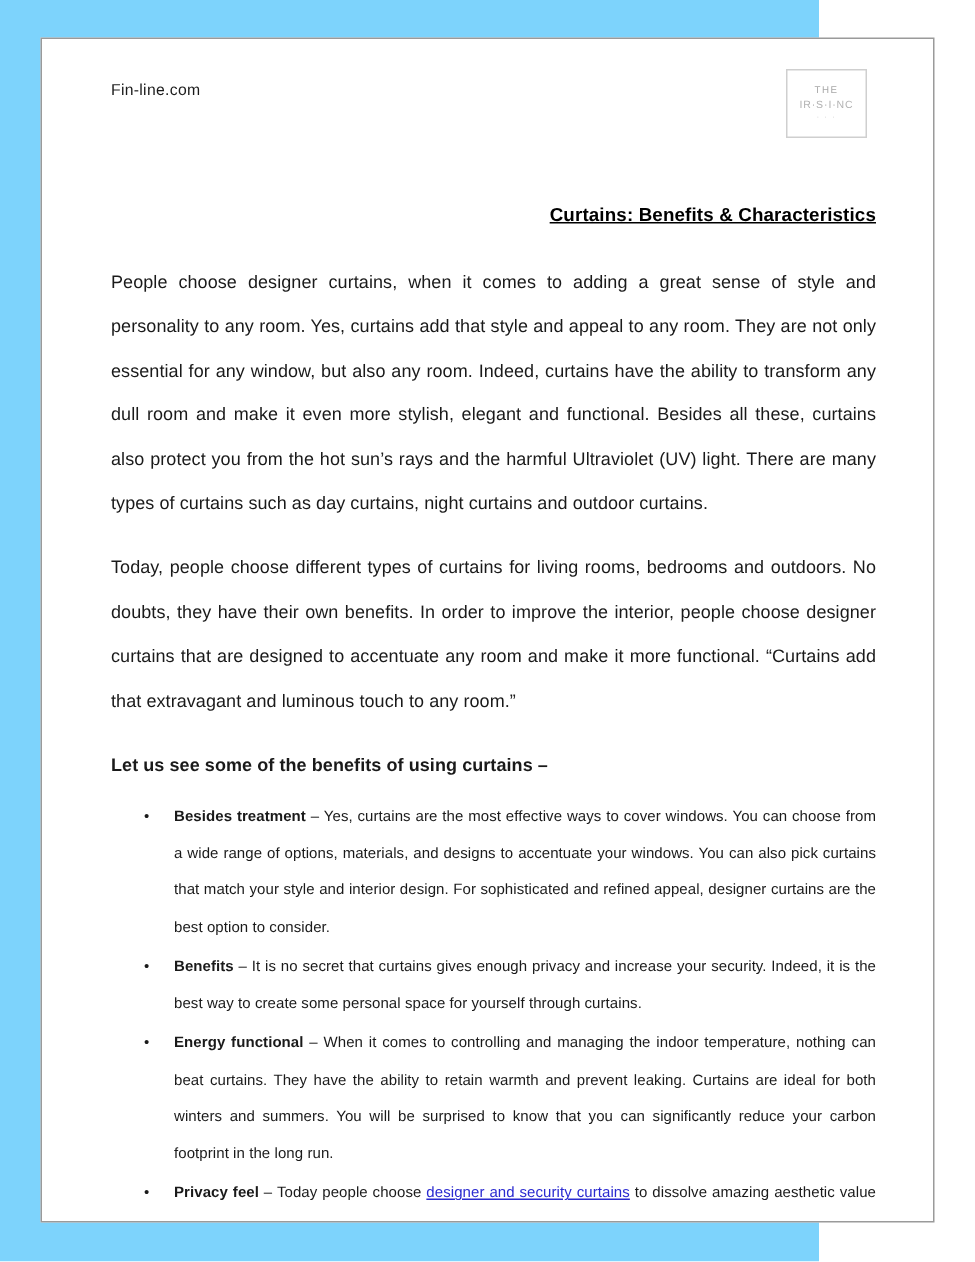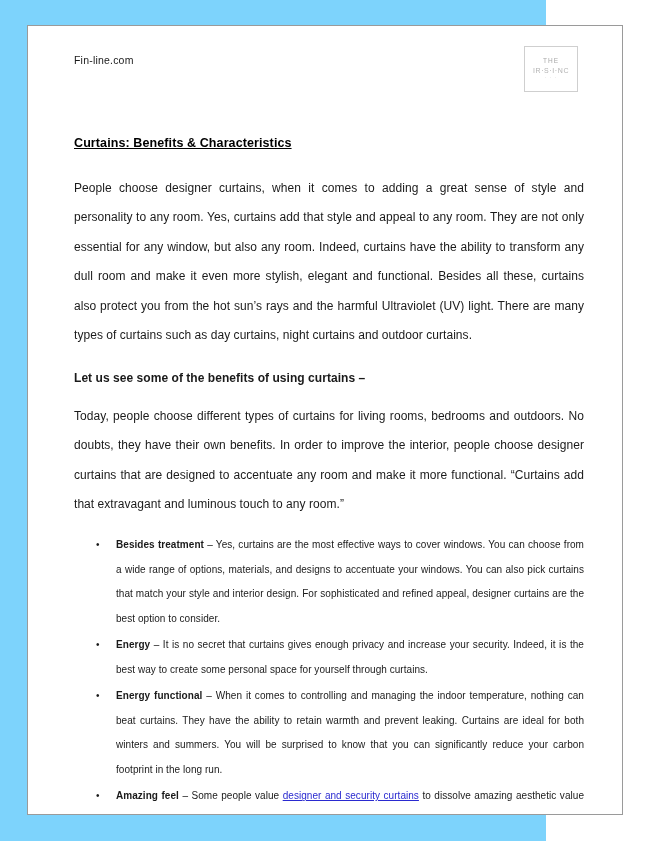--- a/index.html
+++ b/index.html
@@ -79,21 +79,21 @@
   }
   .logo-line-3 {
     font-size: 4.5px;
     color: #c4c4c4;
     letter-spacing: 1.2px;
     line-height: 1.4;
   }
 
   
   .doc-title {
-    text-align: left;
+    text-align: right;
     font-size: 12.5px;
     font-weight: bold;
     color: #000000;
     text-decoration: underline;
     margin: 22px 0 0 0;
     letter-spacing: 0.1px;
   }
 
   
   .body-text {
@@ -158,44 +158,44 @@
           <div class="logo-line-3">· · ·</div>
         </div>
       </div>
 
       <h1 class="doc-title">Curtains: Benefits &amp; Characteristics</h1>
 
       <div class="body-text">
 
         <p class="para">People choose designer curtains, when it comes to adding a great sense of style and personality to any room. Yes, curtains add that style and appeal to any room. They are not only essential for any window, but also any room. Indeed, curtains have the ability to transform any dull room and make it even more stylish, elegant and functional. Besides all these, curtains also protect you from the hot sun’s rays and the harmful Ultraviolet (UV) light. There are many types of curtains such as day curtains, night curtains and outdoor curtains.</p>
 
+        <p class="para">Today, people choose different types of curtains for living rooms, bedrooms and outdoors. No doubts, they have their own benefits. In order to improve the interior, people choose designer curtains that are designed to accentuate any room and make it more functional. “Curtains add that extravagant and luminous touch to any room.”</p>
+
         <p class="para lead-in">Let us see some of the benefits of using curtains –</p>
 
-        <p class="para">Today, people choose different types of curtains for living rooms, bedrooms and outdoors. No doubts, they have their own benefits. In order to improve the interior, people choose designer curtains that are designed to accentuate any room and make it more functional. “Curtains add that extravagant and luminous touch to any room.”</p>
-
         <ul class="benefits">
 
           <li>
             <span class="bullet-dot">•</span>
             <span class="term">Besides treatment</span><span> – </span><span>Yes, curtains are the most effective ways to cover windows. You can choose from a wide range of options, materials, and designs to accentuate your windows. You can also pick curtains that match your style and interior design. For sophisticated and refined appeal, designer curtains are the best option to consider.</span>
           </li>
 
           <li>
             <span class="bullet-dot">•</span>
-            <span class="term">Energy</span><span> – </span><span>It is no secret that curtains gives enough privacy and increase your security. Indeed, it is the best way to create some personal space for yourself through curtains.</span>
+            <span class="term">Benefits</span><span> – </span><span>It is no secret that curtains gives enough privacy and increase your security. Indeed, it is the best way to create some personal space for yourself through curtains.</span>
           </li>
 
           <li>
             <span class="bullet-dot">•</span>
             <span class="term">Energy functional</span><span> – </span><span>When it comes to controlling and managing the indoor temperature, nothing can beat curtains. They have the ability to retain warmth and prevent leaking. Curtains are ideal for both winters and summers. You will be surprised to know that you can significantly reduce your carbon footprint in the long run.</span>
           </li>
 
           <li>
             <span class="bullet-dot">•</span>
-            <span class="term">Amazing feel</span><span> – </span><span>Some people value </span><a class="inline-link" href="#">designer and security curtains</a><span> to dissolve amazing aesthetic value and warmth to their rooms. Indeed, designer curtains can brighten up any dull or boring space.</span>
+            <span class="term">Privacy feel</span><span> – </span><span>Today people choose </span><a class="inline-link" href="#">designer and security curtains</a><span> to dissolve amazing aesthetic value and warmth to their rooms. Indeed, designer curtains can brighten up any dull or boring space.</span>
           </li>
 
         </ul>
       </div>
 
     </div>
   </div>
 </div>
 
 </body></html>

